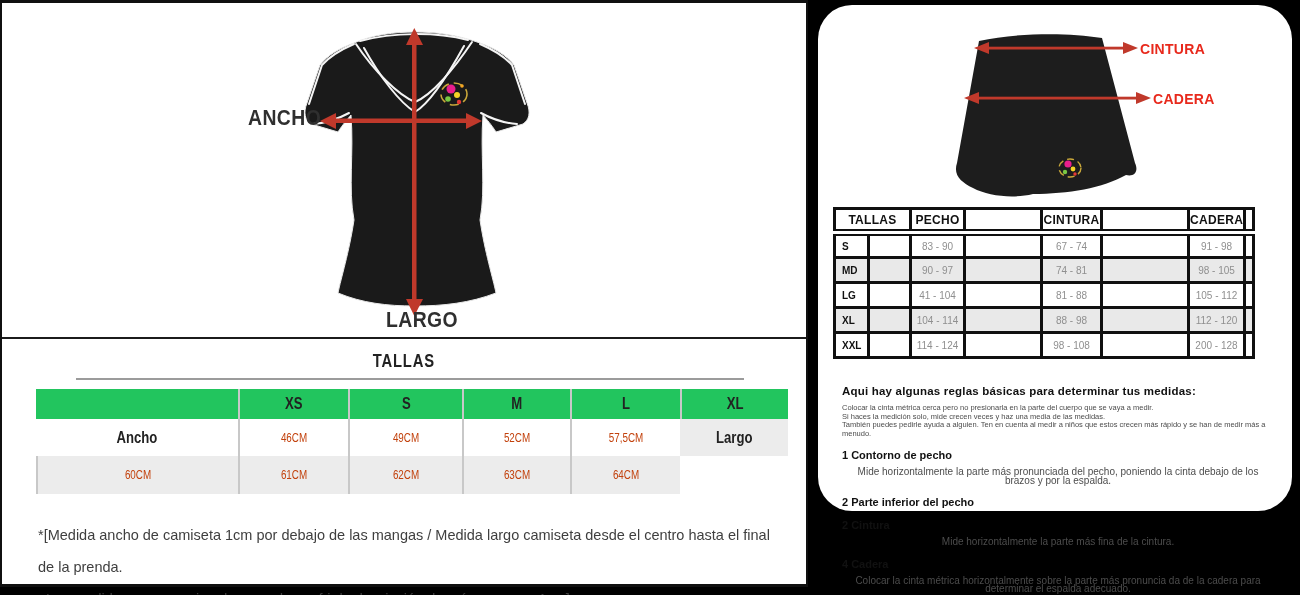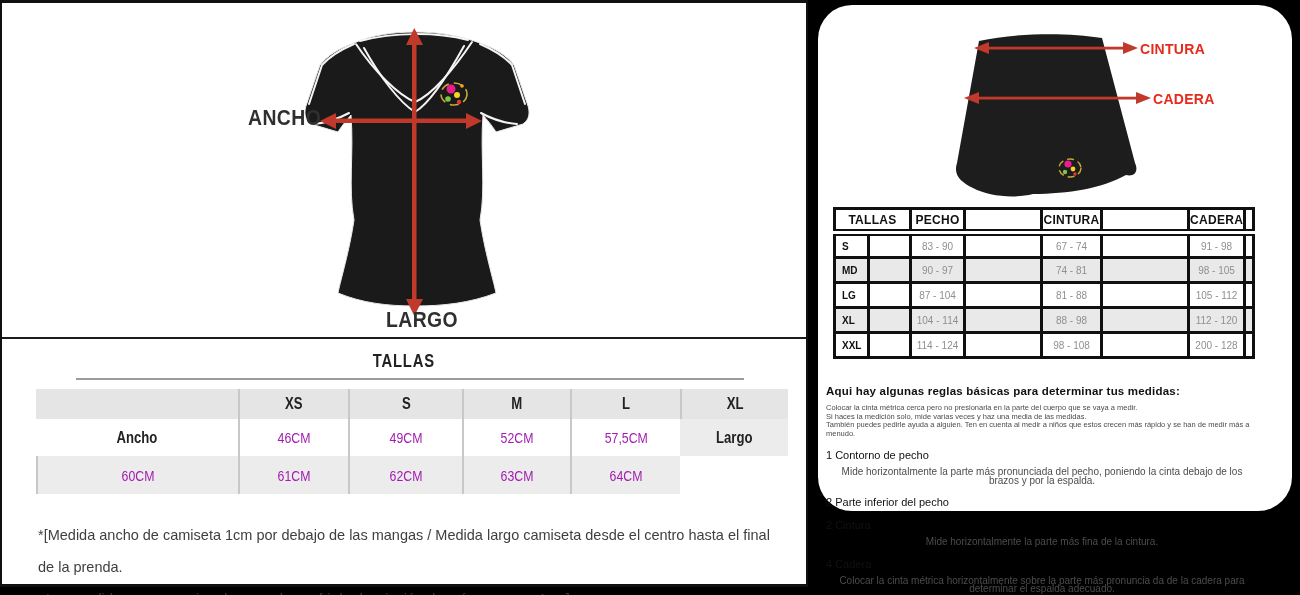--- a/index.html
+++ b/index.html
@@ -23,25 +23,25 @@
   .ancho-label { left:246px; top:102px; }
   .largo-label { left:384px; top:304px; }
 
   .left-table-area { position:absolute; left:0; top:345px; width:804px; }
   .ltitle { text-align:center; font-size:18px; font-weight:bold; color:#222; letter-spacing:1px; margin:3px 0 0; }
   .lunderline { margin:6px 0 0 74px; width:668px; height:2px; background:#9b9b9b; }
   .ltable { margin:9px 0 0 34px; display:grid; grid-template-columns:202px 110px 114px 108px 110px 108px;
             grid-template-rows:30px 37px 38px; }
   .lcell { display:flex; align-items:center; justify-content:center; }
   .lcell.vline { border-left:2px solid #c8c8c8; }
-  .lhead { background:#e5e5e5; font-size:16px; font-weight:bold; color:#222; }
+  .lhead { background:#22c55e; font-size:16px; font-weight:bold; color:#222; }
   .lrow1 { background:#ffffff; }
   .lrow2 { background:#ececec; }
   .llabel { font-size:16px; font-weight:bold; color:#222; }
-  .lval { font-size:15px; color:#a21caf; }
+  .lval { font-size:12px; color:#c2410c; }
 
   .footnote { position:absolute; left:36px; top:516px; width:745px; font-size:14.5px; color:#3f3f3f; line-height:32px; }
   .footnote .line2 { padding-left:8px; }
 
   
   .right-card {
     position:absolute; left:818px; top:5px; width:474px; height:506px;
     background:#fff; border-radius:34px;
   }
   .skirt-wrap { position:absolute; left:0; top:0; width:474px; height:200px; }
@@ -54,24 +54,24 @@
             table-layout:fixed; }
   .rtable th, .rtable td { border:3px solid #101010; padding:0; text-align:center; overflow:hidden; }
   .rtable th { height:24px; font-size:12px; font-weight:bold; color:#111; letter-spacing:0.3px;
                border-bottom:7px double #101010; background:#fff; }
   .rtable td { height:25px; }
   .rtable .rsize { font-size:10px; font-weight:bold; color:#111; text-align:left; padding-left:6px; }
   .rtable .rval { font-size:10px; color:#8f8f8f; }
   .rtable tr.alt td { background:#e9e9e9; }
   .rtable tr.plain td { background:#ffffff; }
 
-  .rules { position:absolute; left:8px; top:380px; width:432px; color:#111; }
+  .rules { position:absolute; left:24px; top:380px; width:432px; color:#111; }
   .rules-heading { font-size:11.5px; font-weight:bold; margin:0 0 7px; letter-spacing:0.2px; }
   .intro-line { font-size:7.5px; color:#4c4c4c; line-height:8.5px; }
-  .sec-title { font-size:11px; font-weight:normal; margin:11px 0 0; }
+  .sec-title { font-size:11px; font-weight:bold; margin:11px 0 0; }
   .sec-body { font-size:10px; color:#4c4c4c; margin:7px 13px 0; line-height:8.5px;text-align:center; }
 </style>
 </head>
 <body>
 
 <div class="stage">
 
   <section class="left-panel">
 
     <div class="shirt-box">
@@ -277,21 +277,21 @@
           <td class="rval">90 - 97</td>
             <td></td>
           <td class="rval">74 - 81</td>
             <td></td>
           <td class="rval">98 - 105</td>
             <td></td>
         </tr>
         <tr class="plain">
           <td class="rsize">LG</td>
             <td></td>
-          <td class="rval">87 - 104</td>
+          <td class="rval">41 - 104</td>
             <td></td>
           <td class="rval">81 - 88</td>
             <td></td>
           <td class="rval">105 - 112</td>
             <td></td>
         </tr>
         <tr class="alt">
           <td class="rsize">XL</td>
             <td></td>
           <td class="rval">104 - 114</td>
@@ -310,21 +310,21 @@
             <td></td>
           <td class="rval">200 - 128</td>
             <td></td>
         </tr>
       </tbody>
     </table>
 
     <div class="rules">
       <div class="rules-heading">Aqui hay algunas reglas básicas para determinar tus medidas:</div>
       <div class="intro-line">Colocar la cinta métrica cerca pero no presionarla en la parte del cuerpo que se vaya a medir.</div>
-      <div class="intro-line">Si haces la medición solo, mide varias veces y haz una media de las medidas.</div>
+      <div class="intro-line">Si haces la medición solo, mide crecen veces y haz una media de las medidas.</div>
       <div class="intro-line">También puedes pedirle ayuda a alguien. Ten en cuenta al medir a niños que estos crecen más rápido y se han de medir más a menudo.</div>
 
       <div class="sec-title">1 Contorno de pecho</div>
       <div class="sec-body">Mide horizontalmente la parte más pronunciada del pecho, poniendo la cinta debajo de los brazos y por la espalda.</div>
       <div class="sec-title">2 Parte inferior del pecho</div>
       <div class="sec-title">2 Cintura</div>
       <div class="sec-body">Mide horizontalmente la parte más fina de la cintura.</div>
       <div class="sec-title">4 Cadera</div>
       <div class="sec-body">Colocar la cinta métrica horizontalmente sobre la parte más pronuncia da de la cadera para determinar el espalda adecuado.</div>
     </div>

